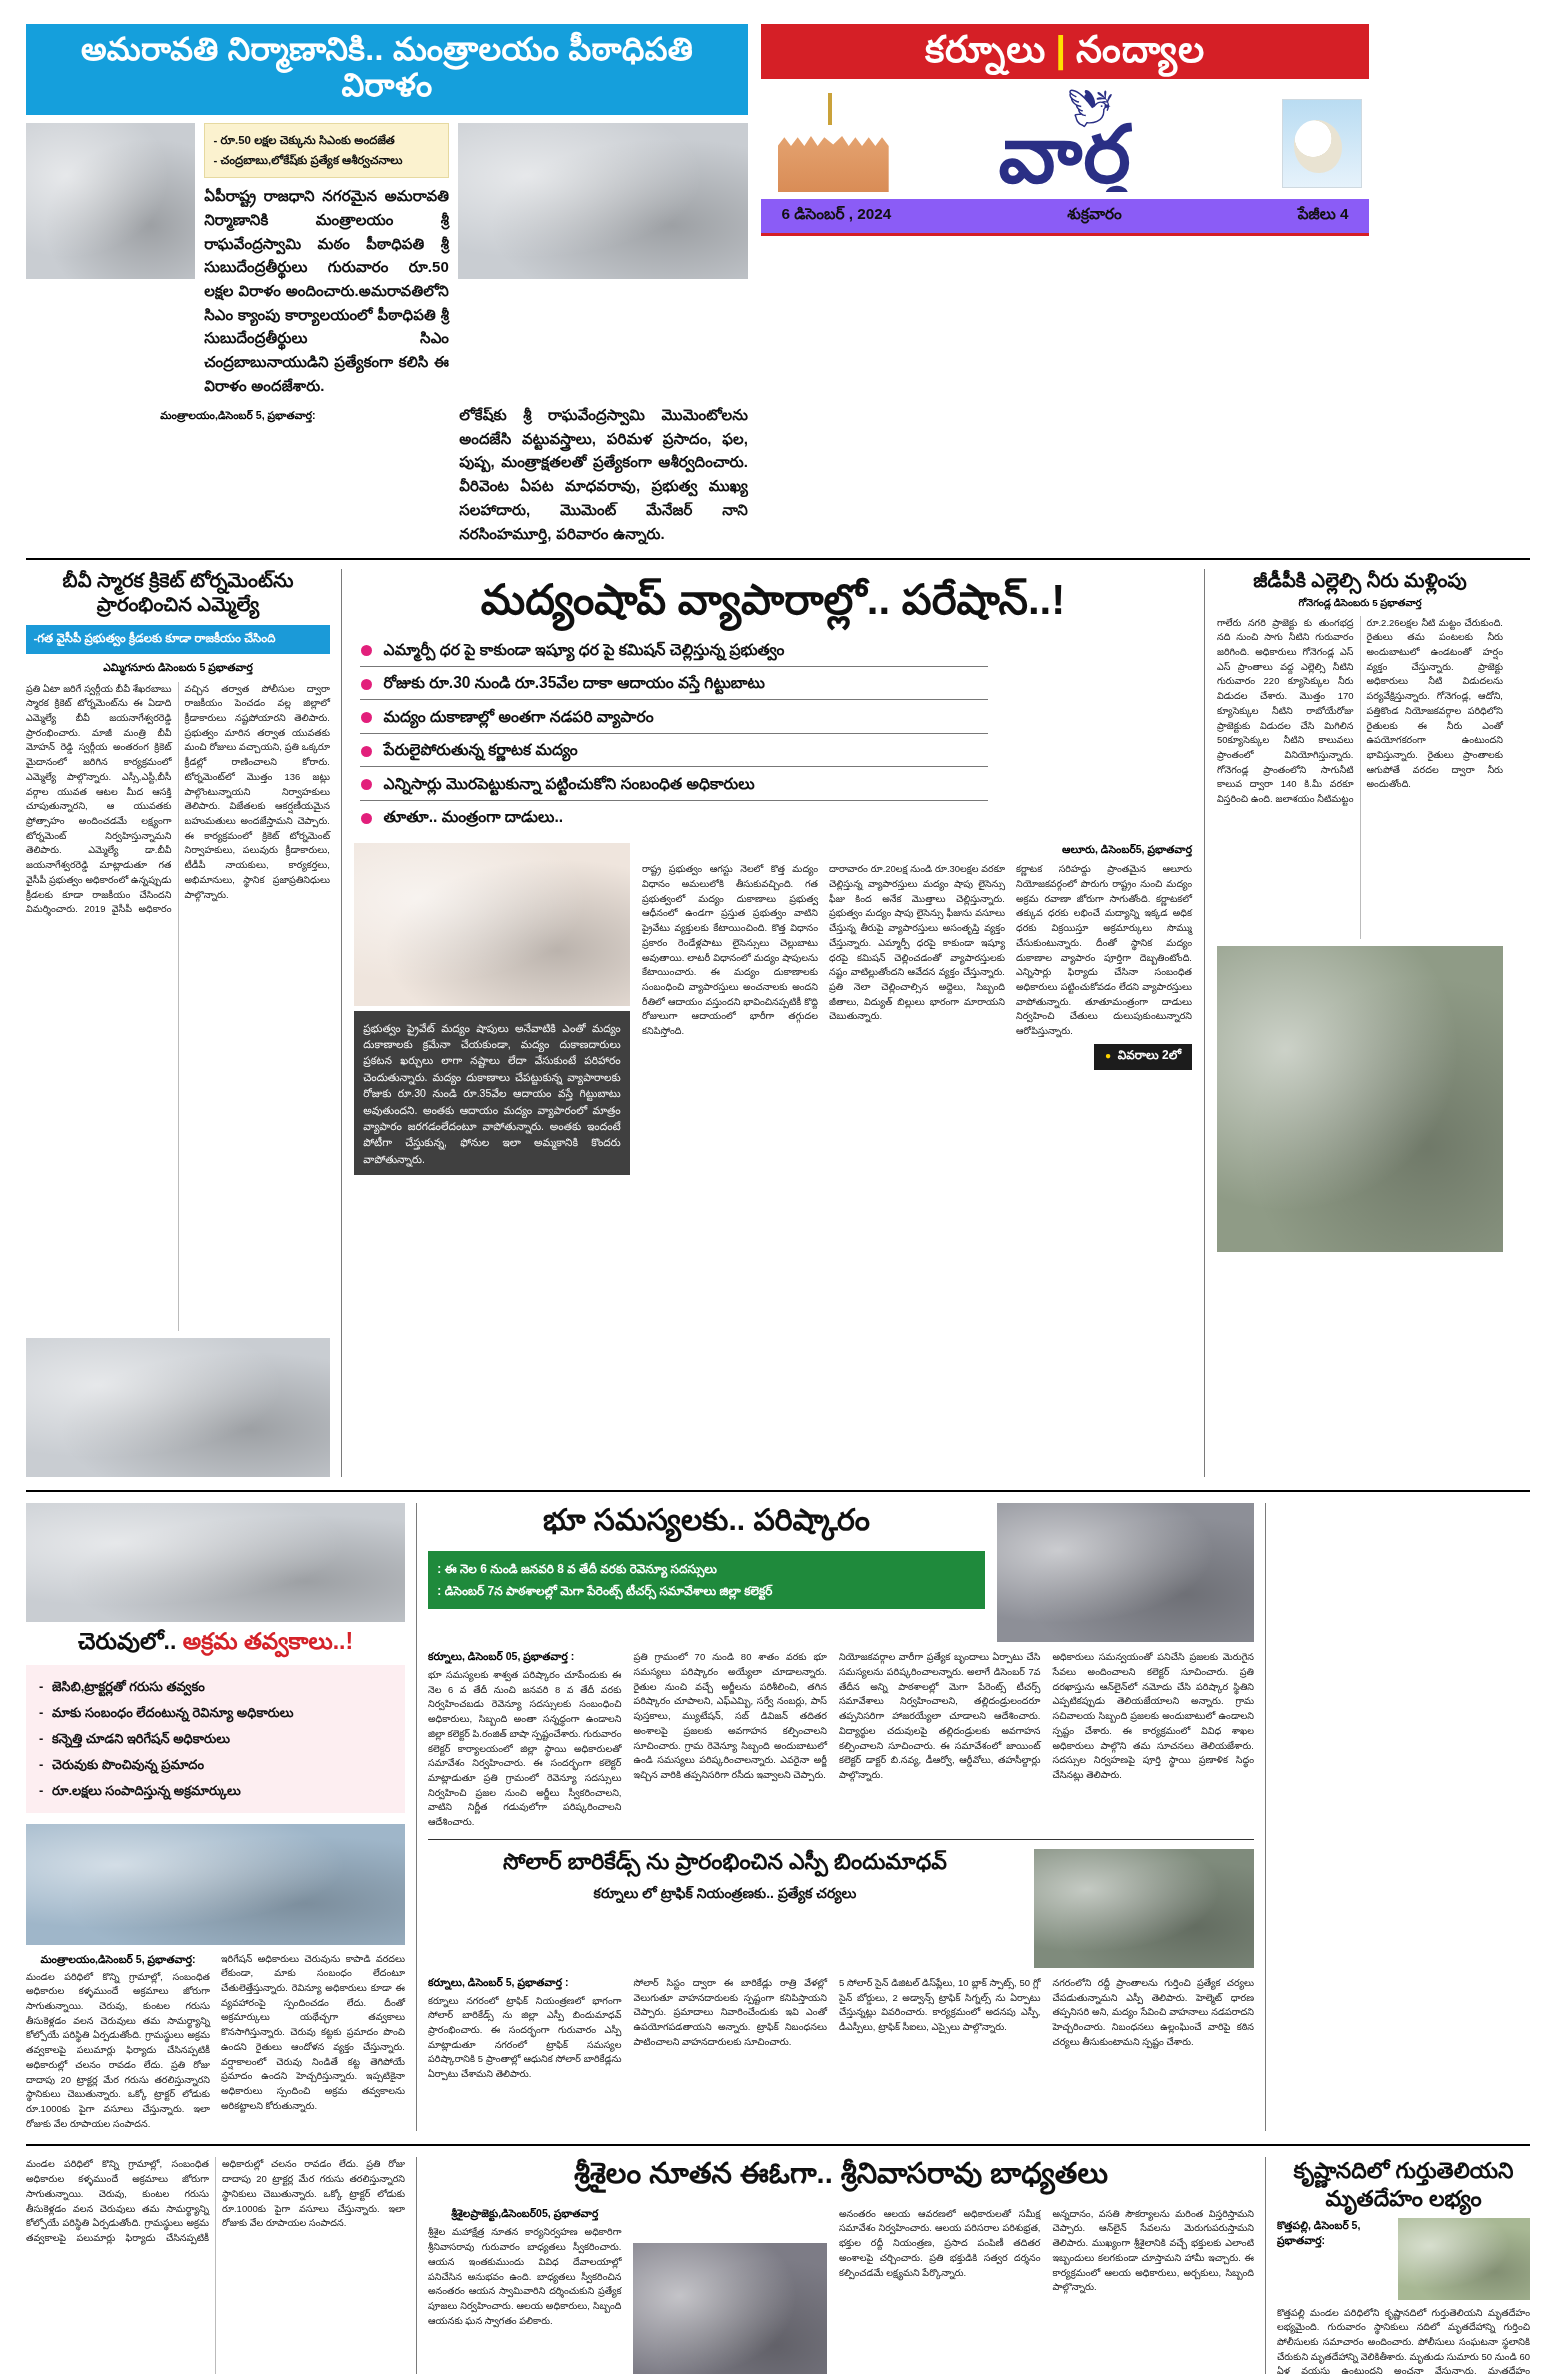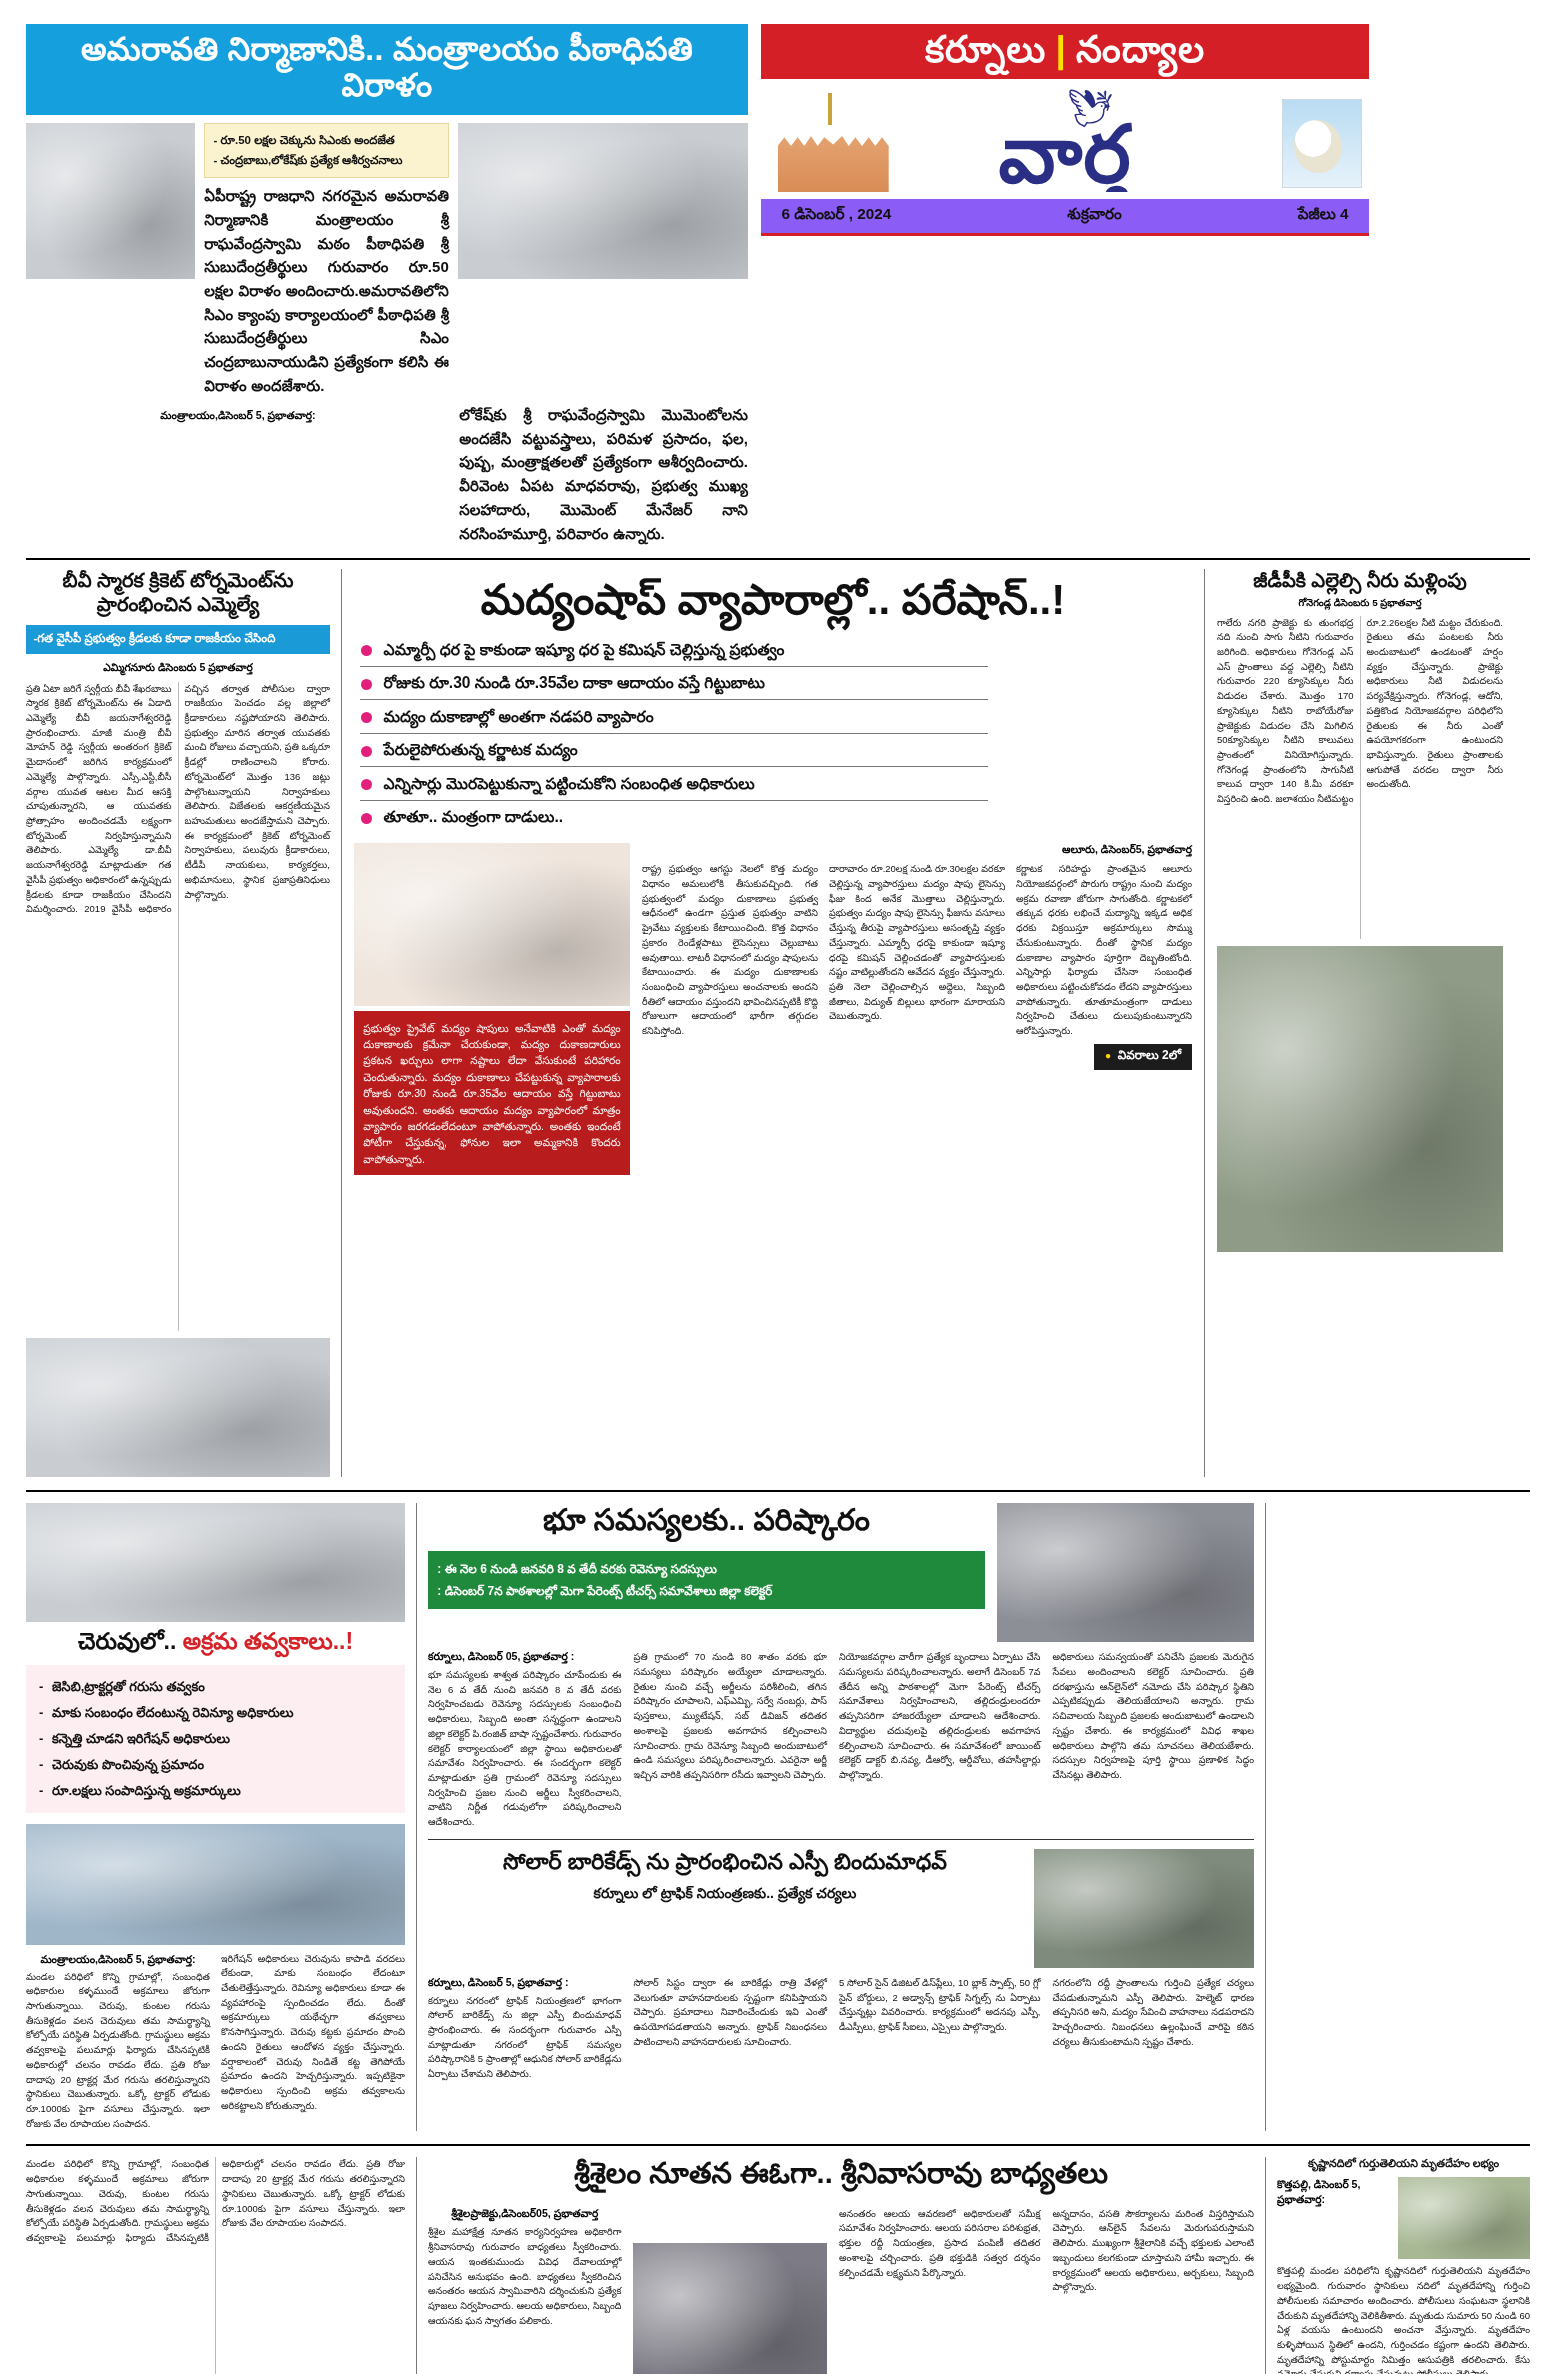--- a/index.html
+++ b/index.html
@@ -131,21 +131,21 @@
   
   .sec-rule { border-top: 2.8px solid #000; margin: 13px 0 0 0; }
   .grid3 { display:flex; gap: 0; }
   .col-l { width: 315px; padding-right: 11px; }
   .col-m { width: 863px; padding: 0 12px; }
   .col-r { width: 299px; padding-left: 12px; }
 
   .hl-center { text-align:center; font-weight:bold; color:#111; }
   .hl-1 { font-size: 23px; line-height: 1.2; }
   .hl-2 { font-size: 19.5px; line-height: 1.22; }
-  .hl-3 { font-size: 11px; line-height: 1.25; }
+  .hl-3 { font-size: 22px; line-height: 1.25; }
   .blue-strip {
     background:#1b9ad8; color:#fff; font-weight:bold;
     font-size: 11.7px; padding: 5.6px 7.4px; margin-top: 8.3px;
     text-align:left;
   }
   .two-col { column-count: 2; column-gap: 13px; column-rule: 0.9px solid #bbb; }
 
   .mega-hl {
     text-align:center; font-size: 42px; font-weight: bold;
     line-height: 1.08; color:#111; padding: 7.4px 0 9.3px 0;
@@ -156,21 +156,21 @@
     padding: 6.5px 0 6.5px 24px; position:relative;
     border-bottom: 0.9px solid #777;
     line-height: 1.25;
   }
   .bullets li:last-child { border-bottom: 0; }
   .bullets li::before{
     content:""; position:absolute; left: 1.9px; top: 12px;
     width: 11px; height: 11px; border-radius:50%; background:#e21f7b;
   }
   .black-cap {
-    background:#b91c1c; color:#fff; font-size: 10.6px;
+    background:#404040; color:#fff; font-size: 10.6px;
     line-height: 1.55; padding: 8.3px 9.3px; text-align: justify;
   }
   .tag-ref {
     display:inline-block; background:#1c1c1c; color:#fff;
     font-size: 12px; font-weight:bold; padding: 3.7px 11px 4.6px 11px;
   }
   .tag-ref::before{ content:"\25CF"; color:#ffd400; font-size:10.2px; margin-right:6.5px; }
 
   
   .green-strip {

